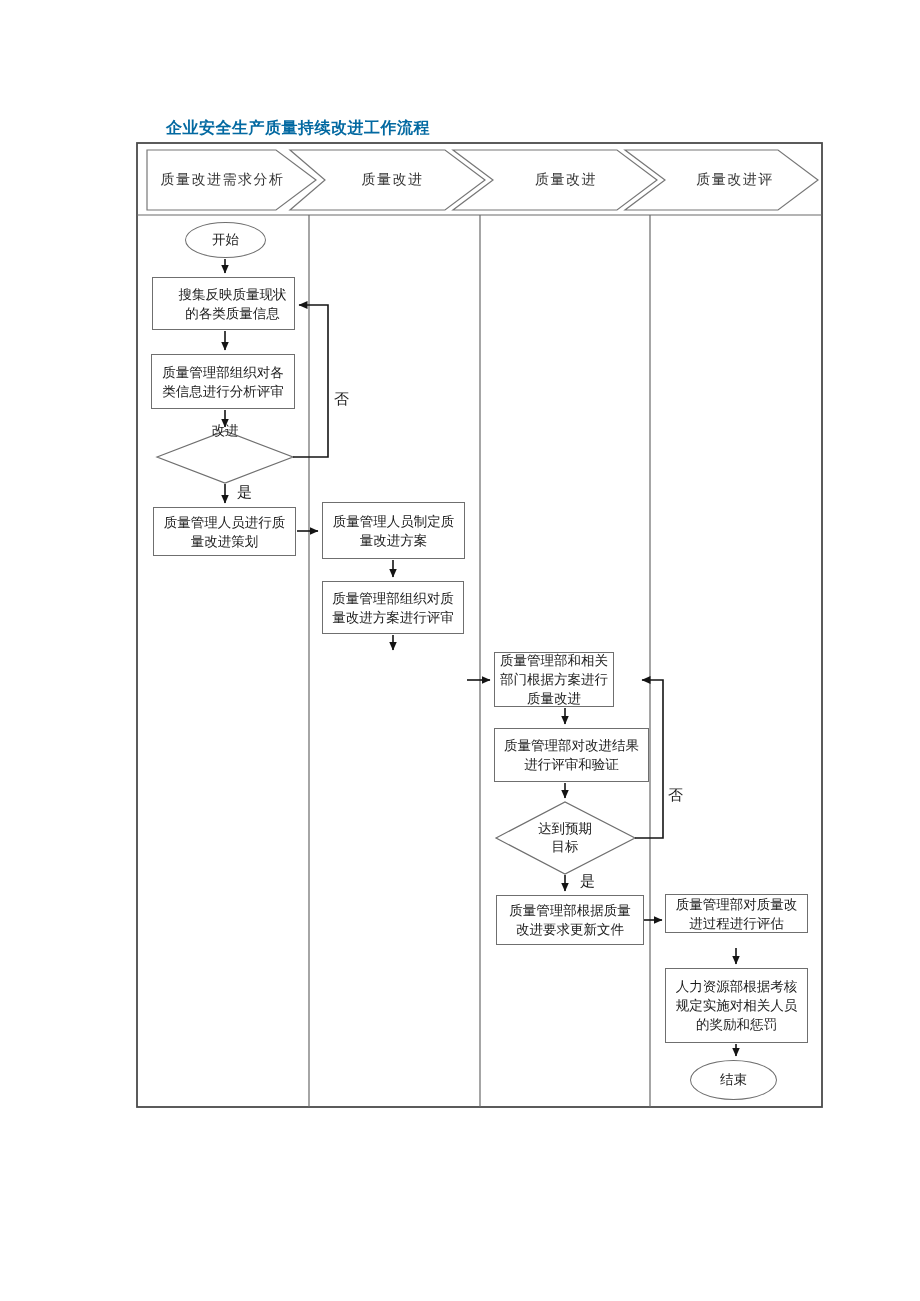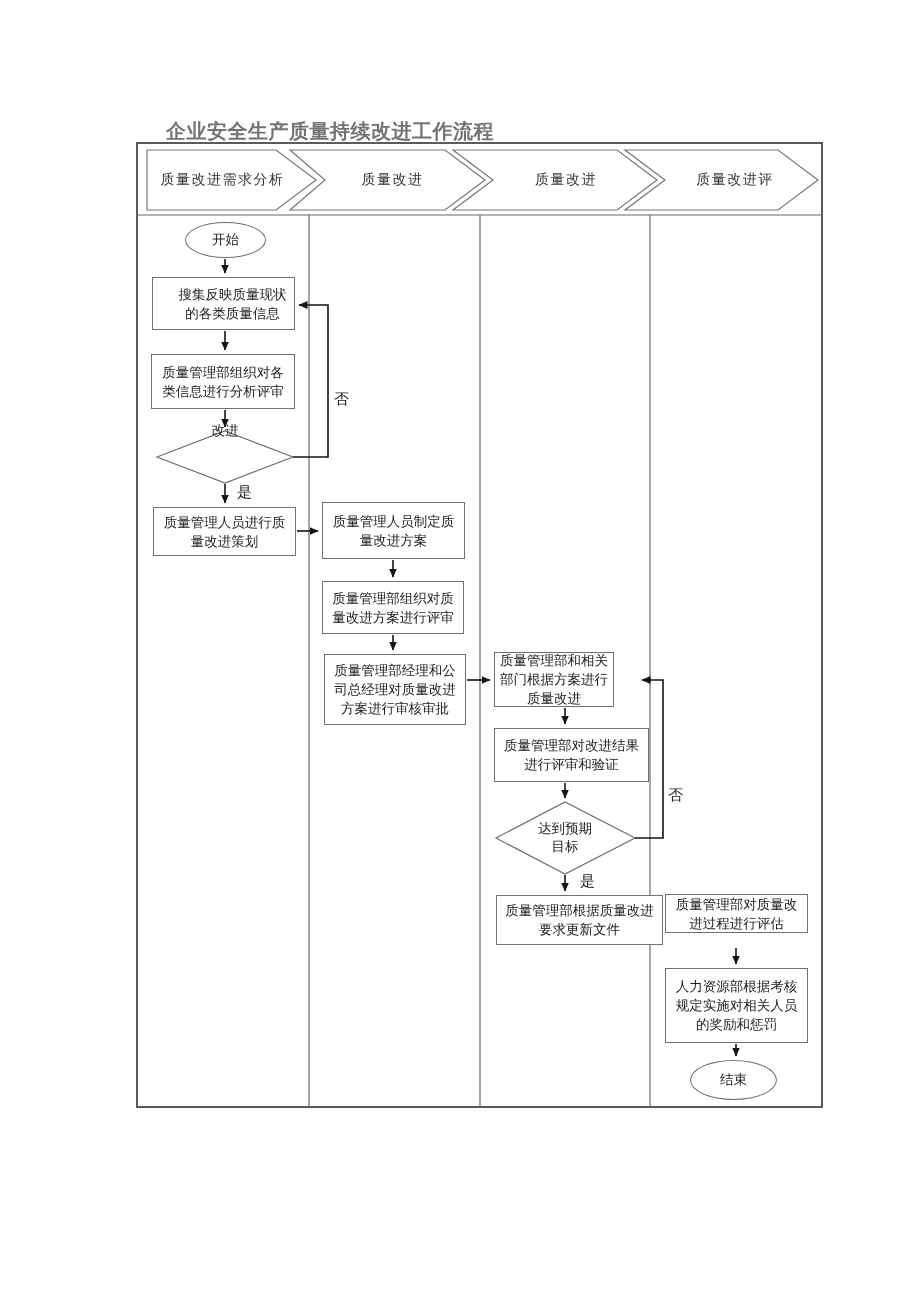--- a/index.html
+++ b/index.html
@@ -6,22 +6,22 @@
   .page{
     position:relative;
     width:920px;height:1301px;
     background:#ffffff;
     font-family:"Liberation Serif","DejaVu Serif",serif;
     color:#1c1c1c;
     overflow:hidden;
   }
   .doc-title{
     position:absolute;left:166px;top:118px;
-    font-size:20px;font-weight:700;letter-spacing:0.5px;
-    white-space:nowrap;color:#737373;
+    font-size:16px;font-weight:700;letter-spacing:0.5px;
+    white-space:nowrap;color:#0369a1;
   }
   svg.layer{position:absolute;left:0;top:0;}
   .lane-label{
     position:absolute;top:171px;height:20px;
     font-size:14px;letter-spacing:1.5px;text-align:center;
     color:#333;
   }
   .node{
     position:absolute;box-sizing:border-box;
     border:1.2px solid #6f6f6f;background:#ffffff;
@@ -100,26 +100,25 @@
   <div class="lane-label" style="left:660px;width:150px;">质量改进评</div>
 
   <div class="oval" style="left:185px;top:222px;width:81px;height:36px;">开始</div>
   <div class="node" style="left:152px;top:277px;width:143px;height:53px;padding-left:24px;">搜集反映质量现状的各类质量信息</div>
   <div class="node" style="left:151px;top:354px;width:144px;height:55px;">质量管理部组织对各类信息进行分析评审</div>
   <div class="diamond-label" style="left:175px;top:420px;width:100px;height:22px;">改进</div>
   <div class="node" style="left:153px;top:507px;width:143px;height:49px;">质量管理人员进行质量改进策划</div>
 
   <div class="node" style="left:322px;top:502px;width:143px;height:57px;">质量管理人员制定质量改进方案</div>
   <div class="node" style="left:322px;top:581px;width:142px;height:53px;">质量管理部组织对质量改进方案进行评审</div>
-  <div class="node" style="left:324px;top:654px;width:142px;height:71px;">质量管理部经理和公司总经理对质量改进方案进行审核审批</div>
 
   <div class="node wide" style="left:494px;top:652px;width:120px;height:55px;">质量管理部和相关部门根据方案进行质量改进</div>
   <div class="node" style="left:494px;top:728px;width:155px;height:54px;">质量管理部对改进结果进行评审和验证</div>
   <div class="diamond-label" style="left:535px;top:818px;width:60px;height:40px;">达到预期目标</div>
-  <div class="node" style="left:496px;top:895px;width:167px;height:50px;">质量管理部根据质量改进要求更新文件</div>
+  <div class="node" style="left:496px;top:895px;width:148px;height:50px;">质量管理部根据质量改进要求更新文件</div>
 
   <div class="node" style="left:665px;top:894px;width:143px;height:39px;">质量管理部对质量改进过程进行评估</div>
   <div class="node" style="left:665px;top:968px;width:143px;height:75px;">人力资源部根据考核规定实施对相关人员的奖励和惩罚</div>
   <div class="oval" style="left:690px;top:1060px;width:87px;height:40px;">结束</div>
 
   <div class="edge-label" style="left:237px;top:483px;">是</div>
   <div class="edge-label" style="left:334px;top:390px;">否</div>
   <div class="edge-label" style="left:580px;top:872px;">是</div>
   <div class="edge-label" style="left:668px;top:786px;">否</div>
 

